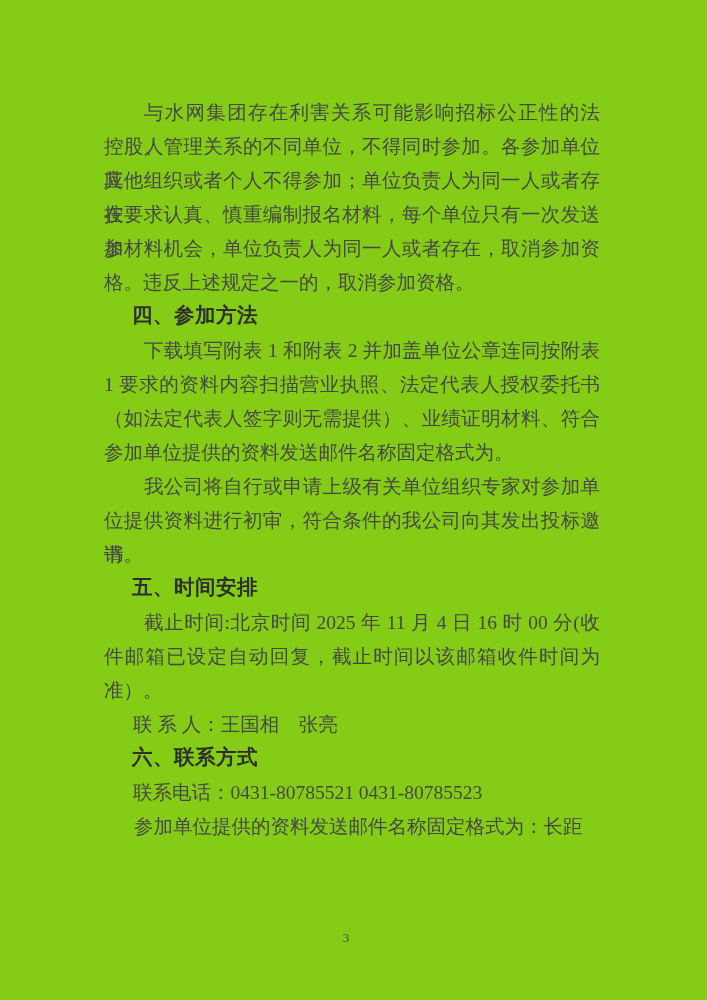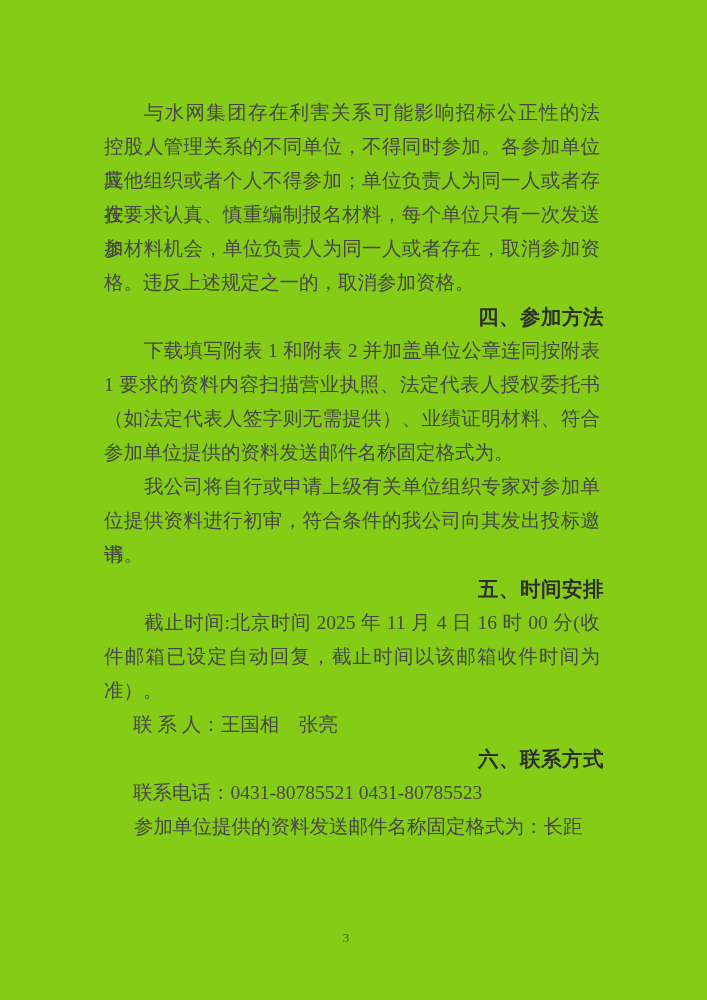--- a/index.html
+++ b/index.html
@@ -41,26 +41,25 @@
     padding-left: 40px;
   }
   .line.indent.fill {
     width: 456px;
   }
   .line.indent-sm {
     padding-left: 30px;
   }
   .line.heading {
     padding-left: 28px;
-    font-family: Liberation Sans, sans-serif;
+    font-family: Liberation Mono, monospace;
     font-weight: bold;
     font-size: 20.5px;
     color: #2e2e2e;
     letter-spacing: 0.5px;
-    text-align: right;
   }
   .line.contact {
     padding-left: 29px;
   }
   .page-number {
     position: absolute;
     top: 930px;
     left: 0;
     width: 692px;
     text-align: center;

